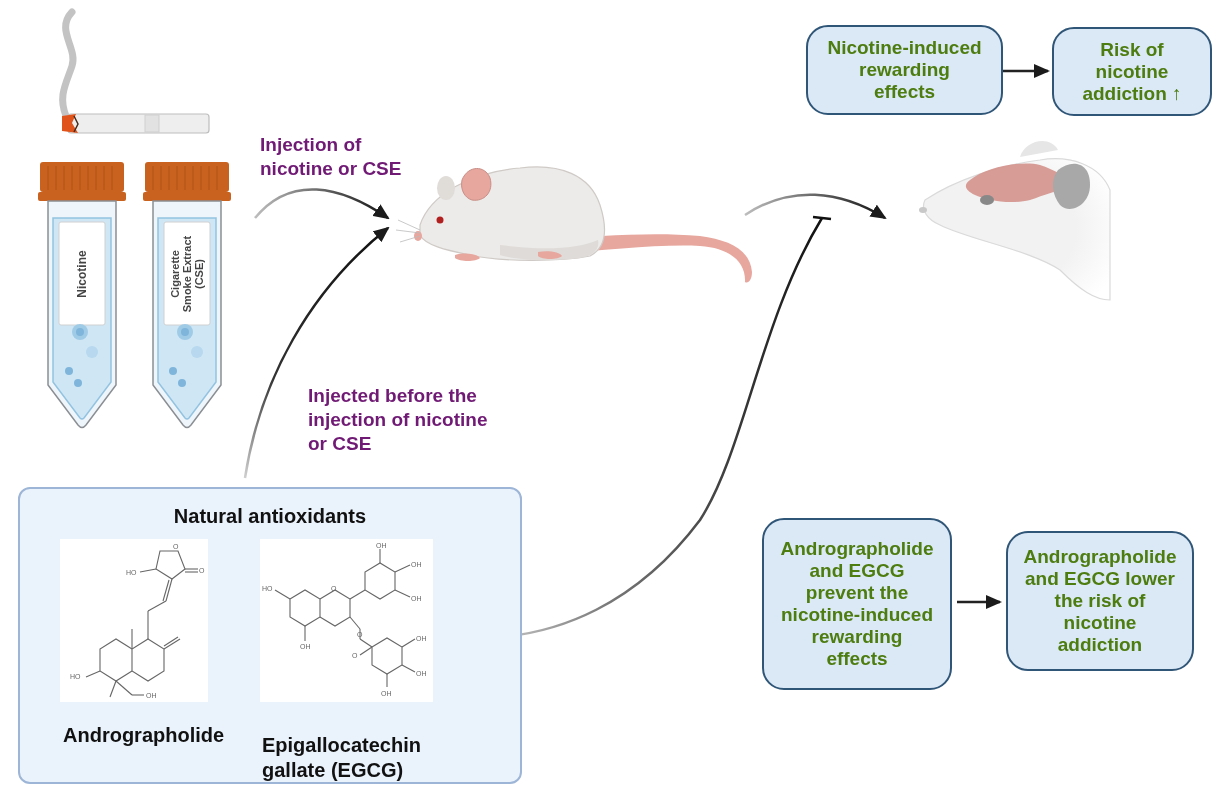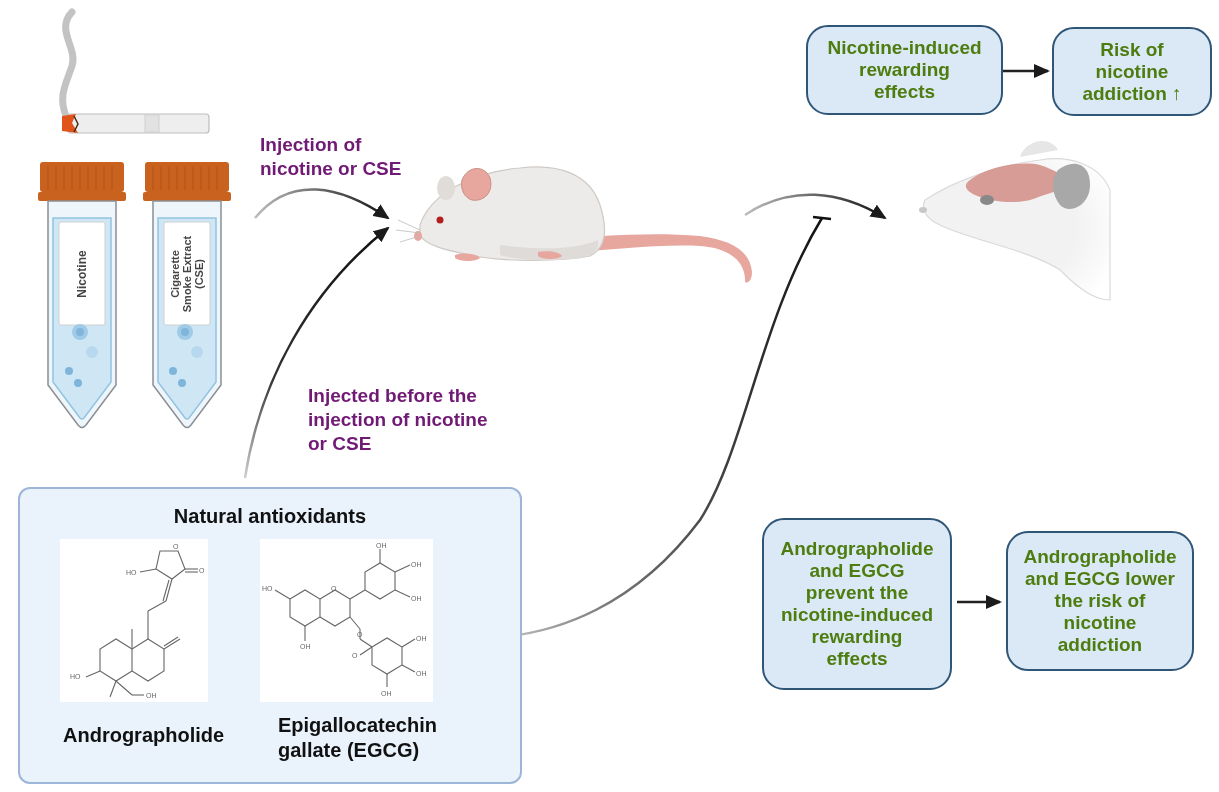--- a/index.html
+++ b/index.html
@@ -241,15 +241,15 @@
         <text x="97" y="98">O</text>
           <text x="92" y="119">O</text>
         <text x="156" y="102">OH</text>
           <text x="156" y="137">OH</text>
           <text x="121" y="157">OH</text>
       </g>
     </svg>
   </div>
 
   <div class="caption" style="left:43px;top:234px;">Andrographolide</div>
-  <div class="caption" style="left:242px;top:224px;white-space:pre-line;margin-left:16px;">Epigallocatechin
+  <div class="caption" style="left:242px;top:244px;white-space:pre-line;">Epigallocatechin
 gallate (EGCG)</div>
 </div>
 
 </body></html>

